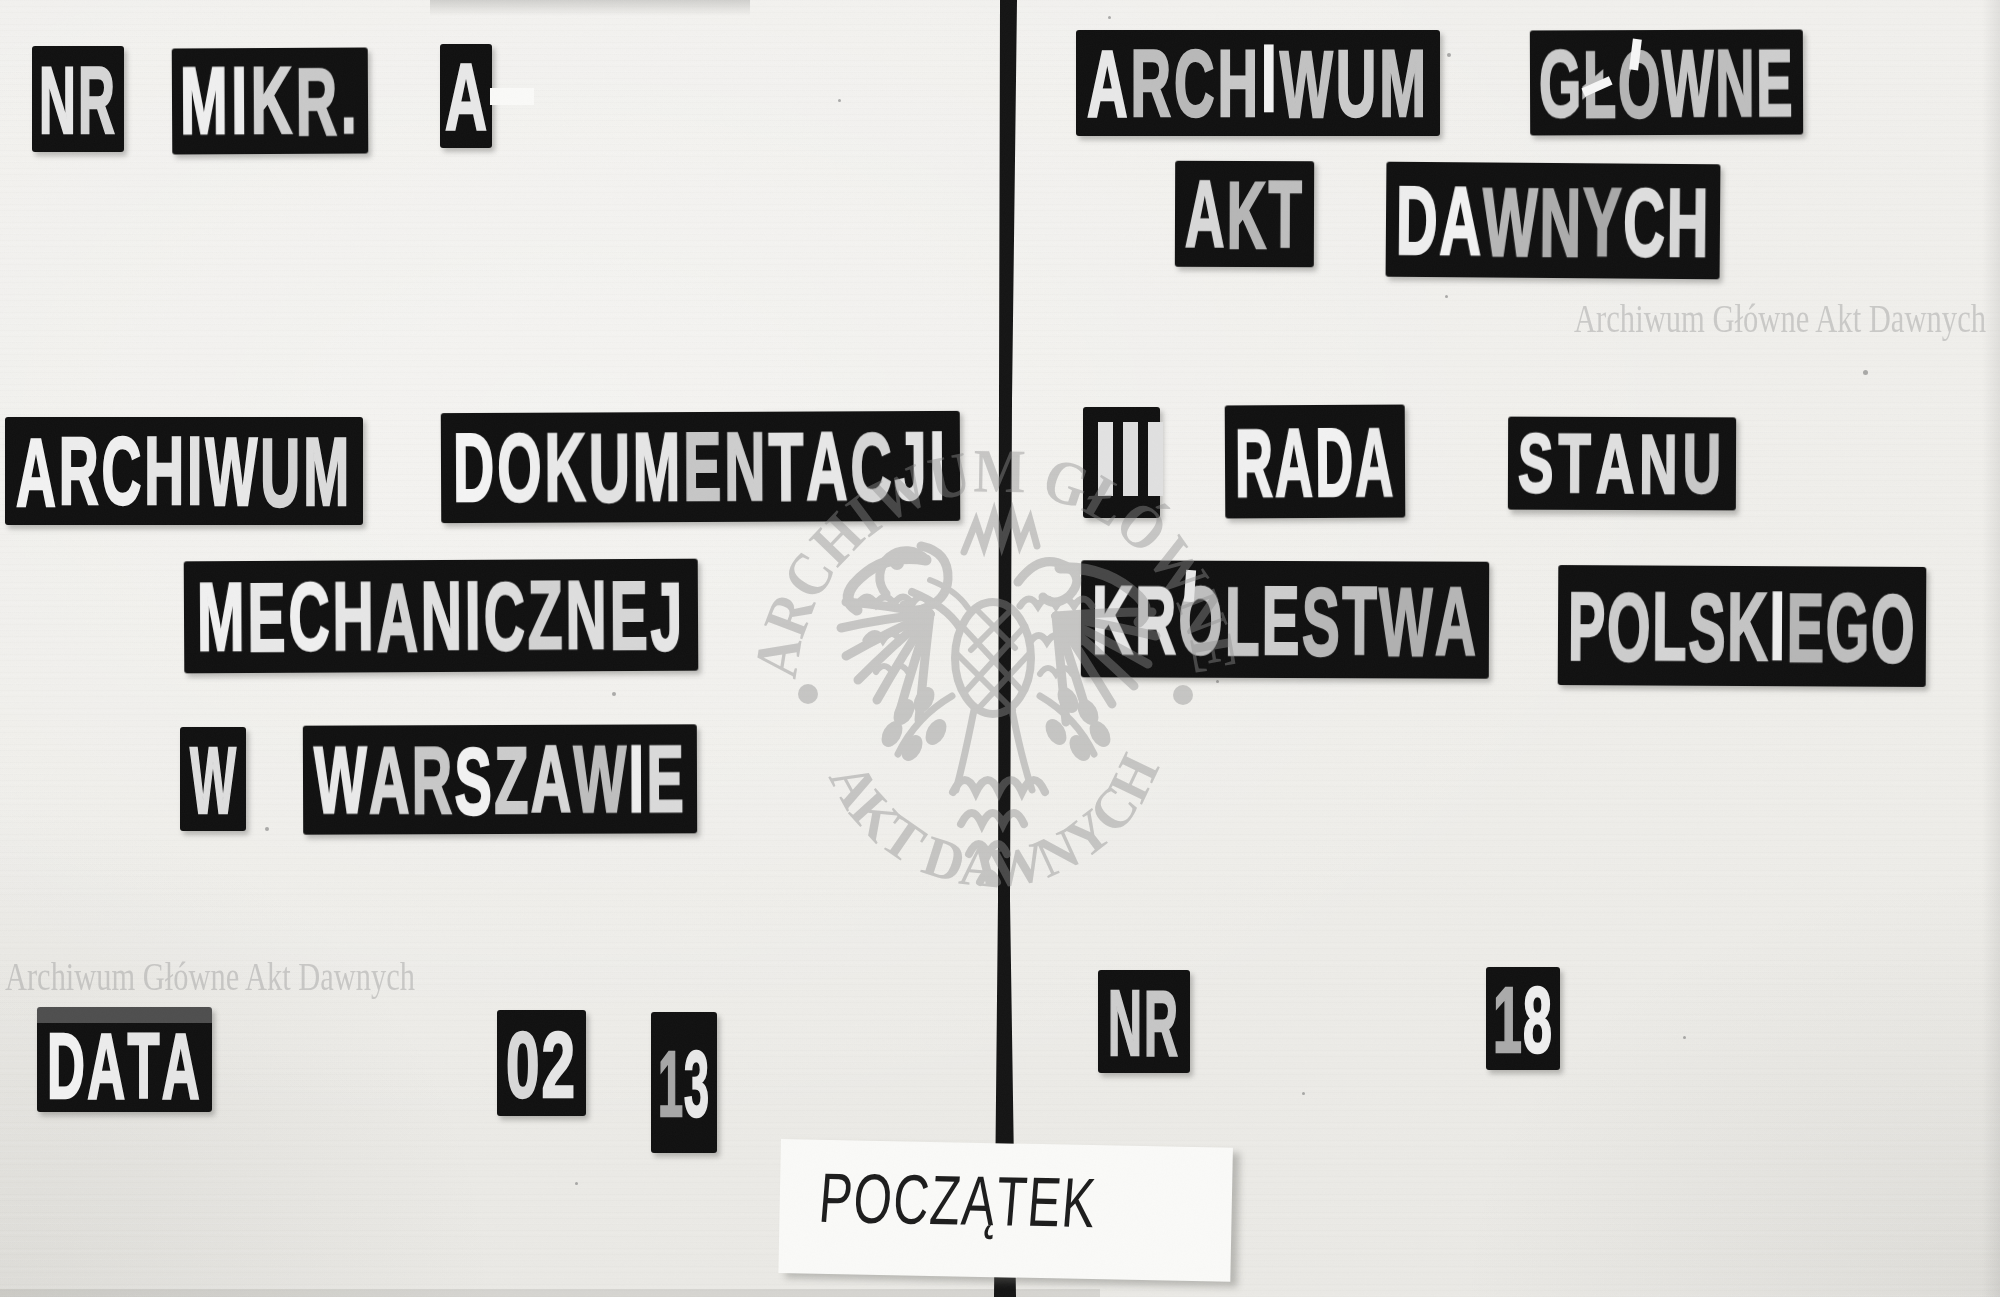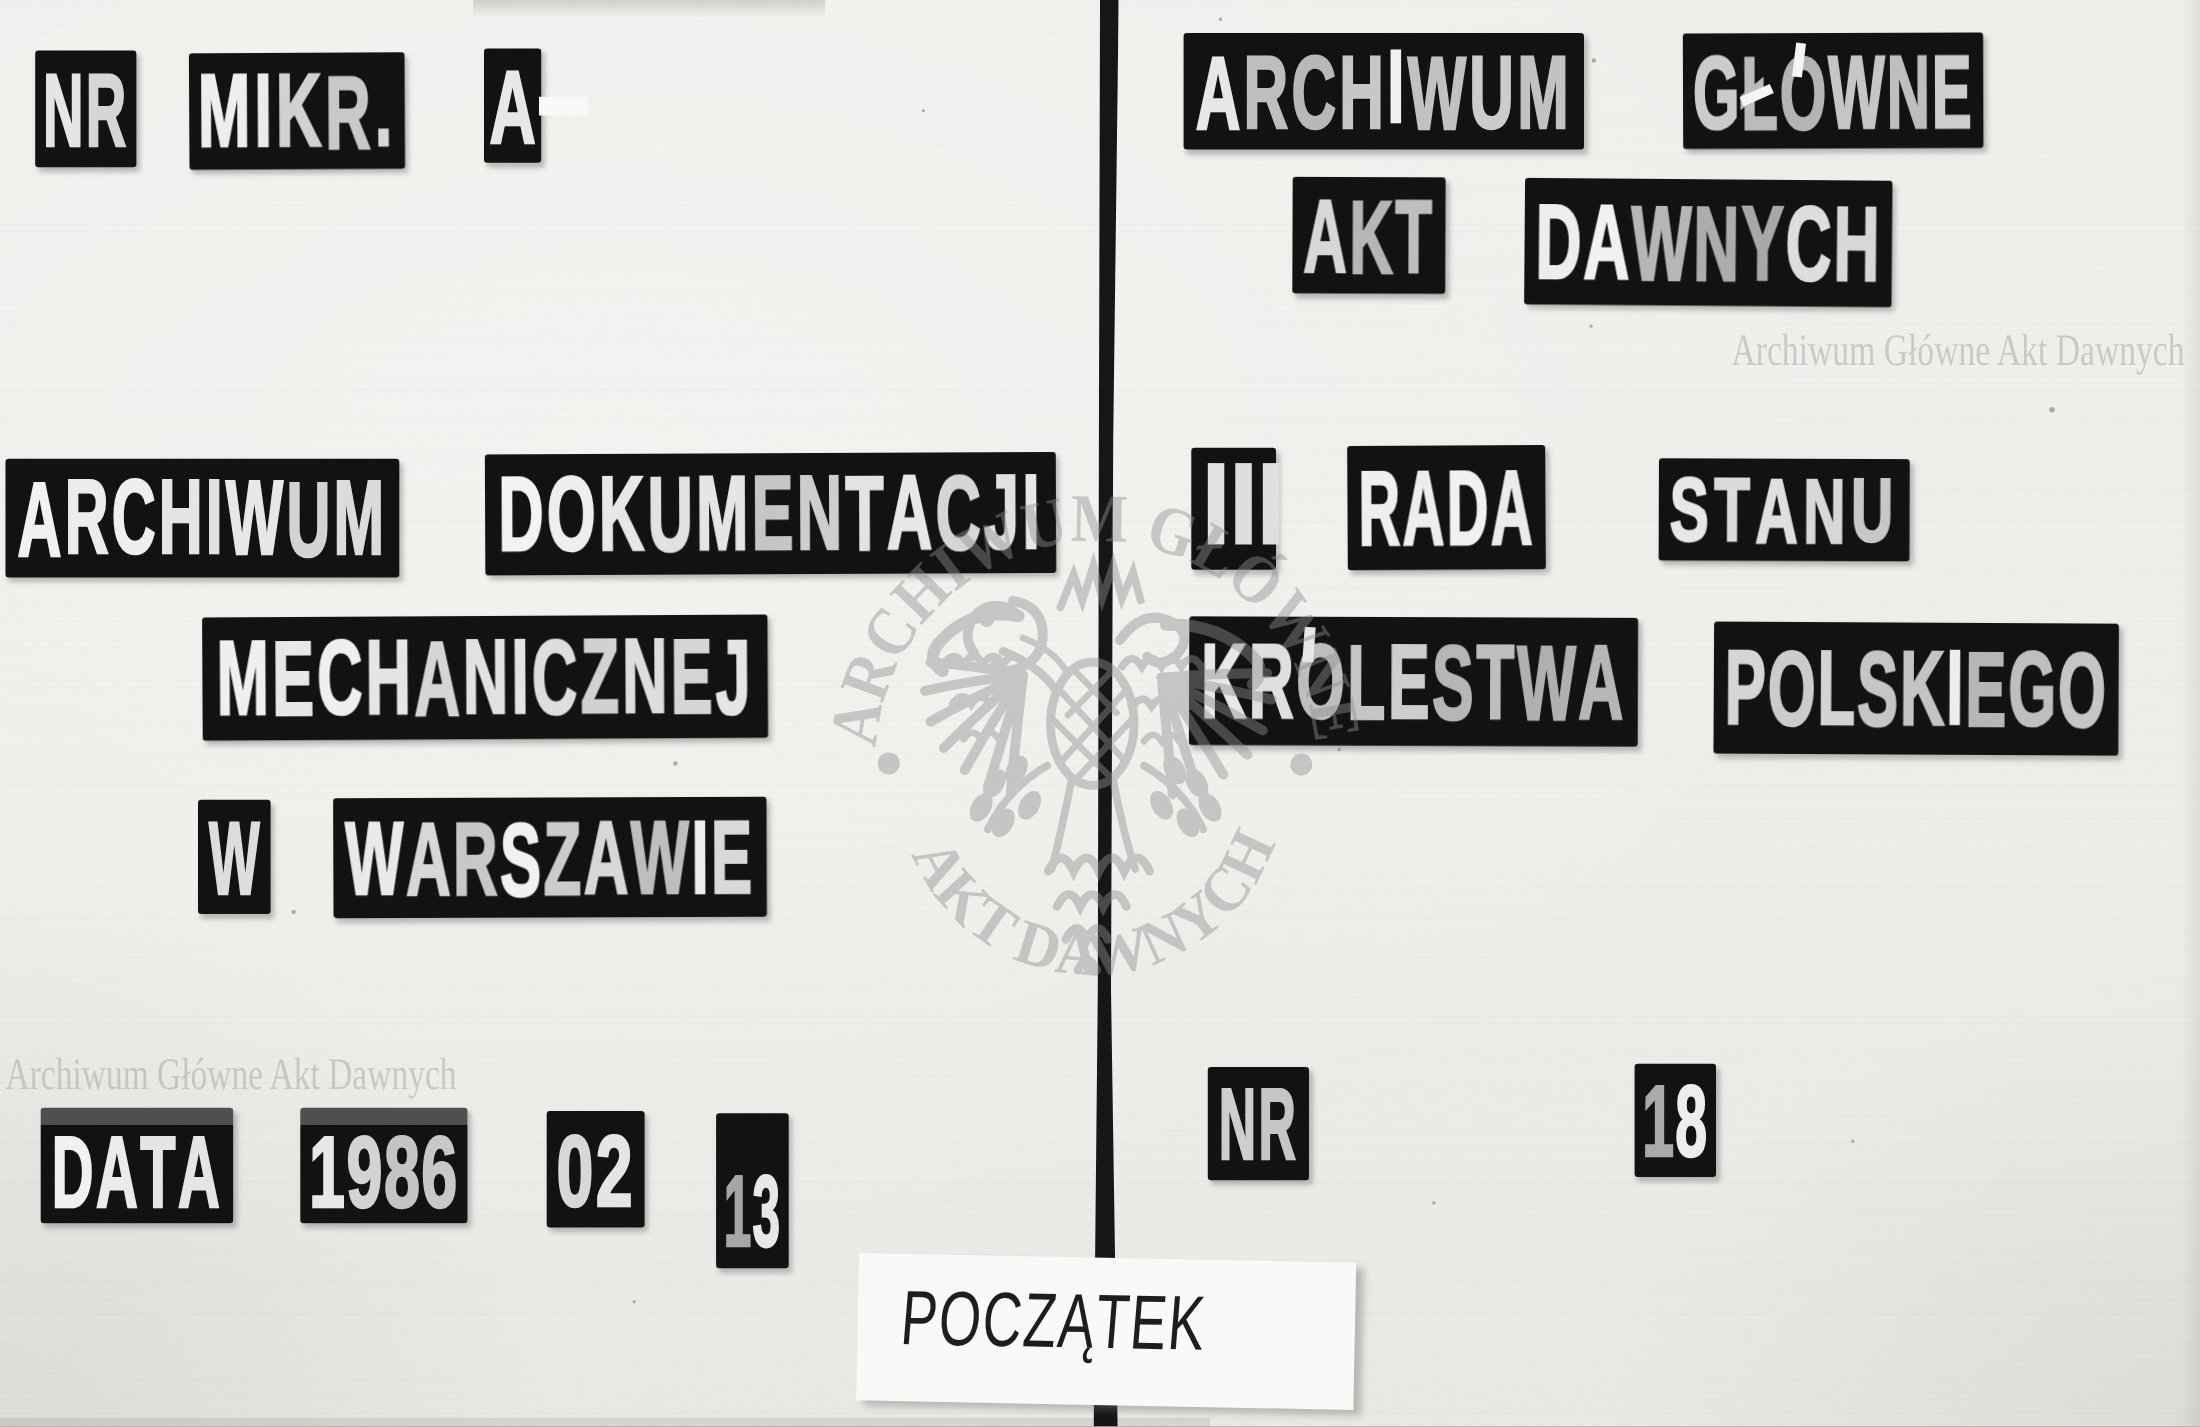--- a/index.html
+++ b/index.html
@@ -63,29 +63,26 @@
     </div>
 
 <div class="blk" id="warszawie-word" style="left:303px;top:725px;width:394px;height:109px;transform:rotate(-0.2deg);">
       <span class="t" style="font-size:94px;letter-spacing:4px;margin-left:11px;transform:scaleX(0.5944);"><b style="color:#eaeaea;">W</b><b style="color:#d8d8d8;transform:translateY(1px);">A</b><b style="color:#c8c8c8;transform:translateY(1px);">R</b><b style="color:#f2f2f2;transform:translateY(2px);">S</b><b style="color:#cccccc;transform:translateY(1px);">Z</b><b style="color:#d8d8d8;">A</b><b style="color:#bebebe;">W</b><b style="color:#eeeeee;">I</b><b style="color:#dadada;">E</b></span>
     </div>
 
 <div class="blk" id="data-label" style="left:37px;top:1007px;width:175px;height:105px;background:linear-gradient(180deg,#4e4e4e 0 16px,#101010 16px);">
       <span class="t" style="font-size:92px;letter-spacing:4px;margin-left:10px;transform:scaleX(0.5708);"><b style="color:#f2f2f2;transform:translateY(7px);">D</b><b style="color:#ececec;transform:translateY(7px);">A</b><b style="color:#e6e6e6;transform:translateY(7px);">T</b><b style="color:#e6e6e6;transform:translateY(7px);">A</b></span>
     </div>
 
-<div class="blk" id="data-year" style="left:273px;top:1007px;width:152px;height:105px;background:linear-gradient(180deg,#4e4e4e 0 16px,#101010 16px);">
-      <span class="t" style="font-size:92px;letter-spacing:2px;margin-left:8px;transform:scaleX(0.6394);"><b style="color:#e8e8e8;transform:translateY(7px);">1</b><b style="color:#d4d4d4;transform:translateY(7px);">9</b><b style="color:#c4c4c4;transform:translateY(7px);">8</b><b style="color:#c8c8c8;transform:translateY(7px);">6</b></span>
-    </div>
 
 <div class="blk" id="data-month" style="left:497px;top:1010px;width:89px;height:106px;">
       <span class="t" style="font-size:92px;letter-spacing:3px;margin-left:9px;transform:scaleX(0.6553);"><b style="color:#d8d8d8;transform:translateY(2px);">0</b><b style="color:#e6e6e6;transform:translateY(2px);">2</b></span>
     </div>
 
-<div class="blk" id="data-day" style="left:651px;top:1012px;width:66px;height:141px;align-items:flex-end;">
+<div class="blk" id="data-day" style="left:651px;top:1012px;width:66px;height:141px;">
       <span class="t" style="font-size:92px;letter-spacing:2px;margin-left:7px;transform:scaleX(0.4890);"><b style="color:#a6a6a6;transform:translateY(2px);">1</b><b style="color:#e8e8e8;transform:translateY(2px);">3</b></span>
     </div>
 
 <div class="blk" id="archiwum-word-right" style="left:1076px;top:30px;width:364px;height:106px;">
       <span class="t" style="font-size:94px;letter-spacing:5px;margin-left:11px;transform:scaleX(0.5972);"><b style="color:#e8e8e8;transform:translateY(2px);">A</b><b style="color:#bebebe;transform:translateY(1px);">R</b><b style="color:#b8b8b8;transform:translateY(1px);">C</b><b style="color:#c8c8c8;transform:translateY(1px);">H</b><b style="color:#f2f2f2;transform:translateY(-4px);">I</b><b style="color:#c2c2c2;transform:translateY(2px);">W</b><b style="color:#cccccc;transform:translateY(1px);">U</b><b style="color:#c2c2c2;transform:translateY(1px);">M</b></span>
     </div>
 
 <div class="blk" id="glowne-word" style="left:1530px;top:30px;width:273px;height:105px;transform:rotate(-0.2deg);">
       <span class="t" style="font-size:94px;letter-spacing:3px;margin-left:9px;transform:scaleX(0.5786);"><b style="color:#cccccc;transform:translateY(1px);">G</b><b style="color:#bcbcbc;transform:translateY(2px);">Ł</b><b style="color:#b4b4b4;transform:translateY(2px);">O</b><b style="color:#c6c6c6;transform:translateY(1px);">W</b><b style="color:#bebebe;transform:translateY(1px);">N</b><b style="color:#cecece;transform:translateY(1px);">E</b></span>
     </div>

